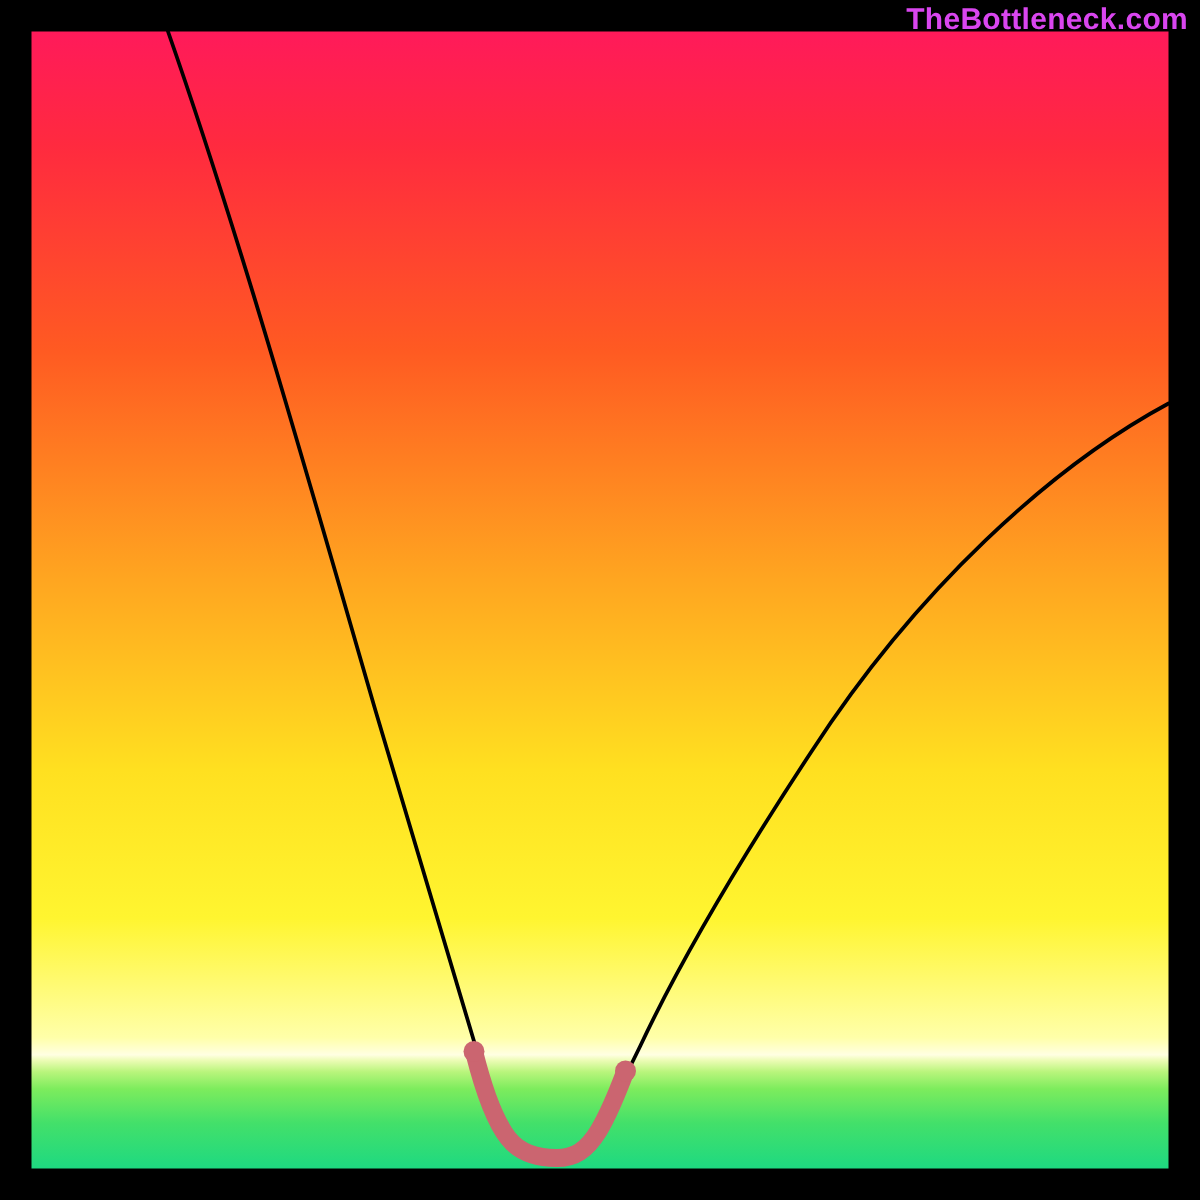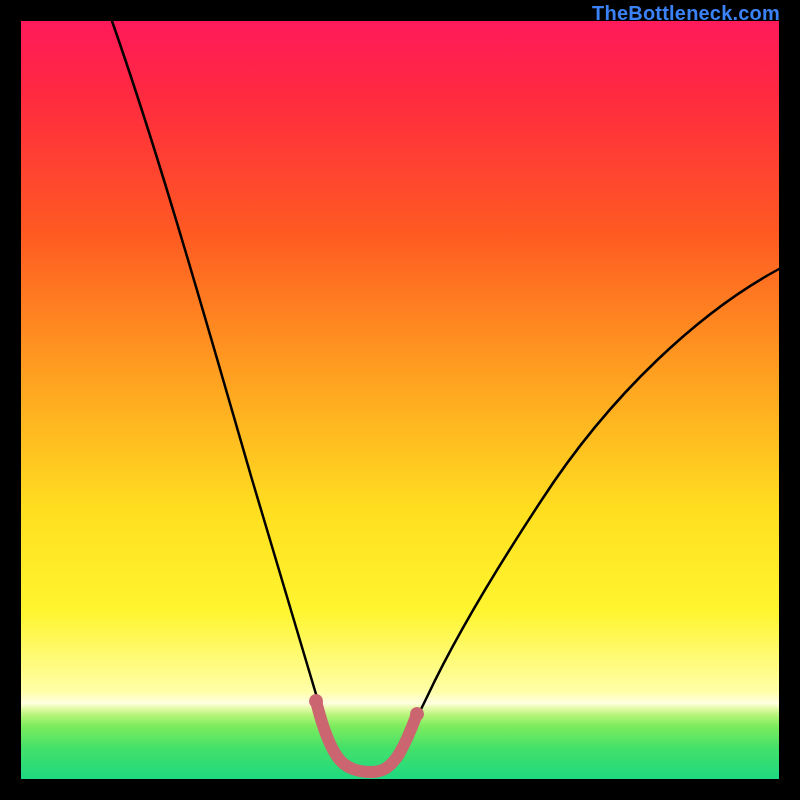--- a/index.html
+++ b/index.html
@@ -34,25 +34,25 @@
         #b9f57c 91.5%,
         #7dec5d 93%,
         #43e06a 96%,
         #1ed981 100%
       );
   }
 
   .watermark {
     position: absolute;
     top: 2px;
-    right: 20px;
+    right: 8px;
     font-family: Arial, Helvetica, sans-serif;
     font-size: 20px;
     font-weight: 600;
-    color: #3b82f6;
+    color: #d946ef;
     letter-spacing: 0.2px;
     user-select: none;
   }
 
   .curve-svg {
     position: absolute;
     left: 21px;
     top: 21px;
     width: 758px;
     height: 758px;

